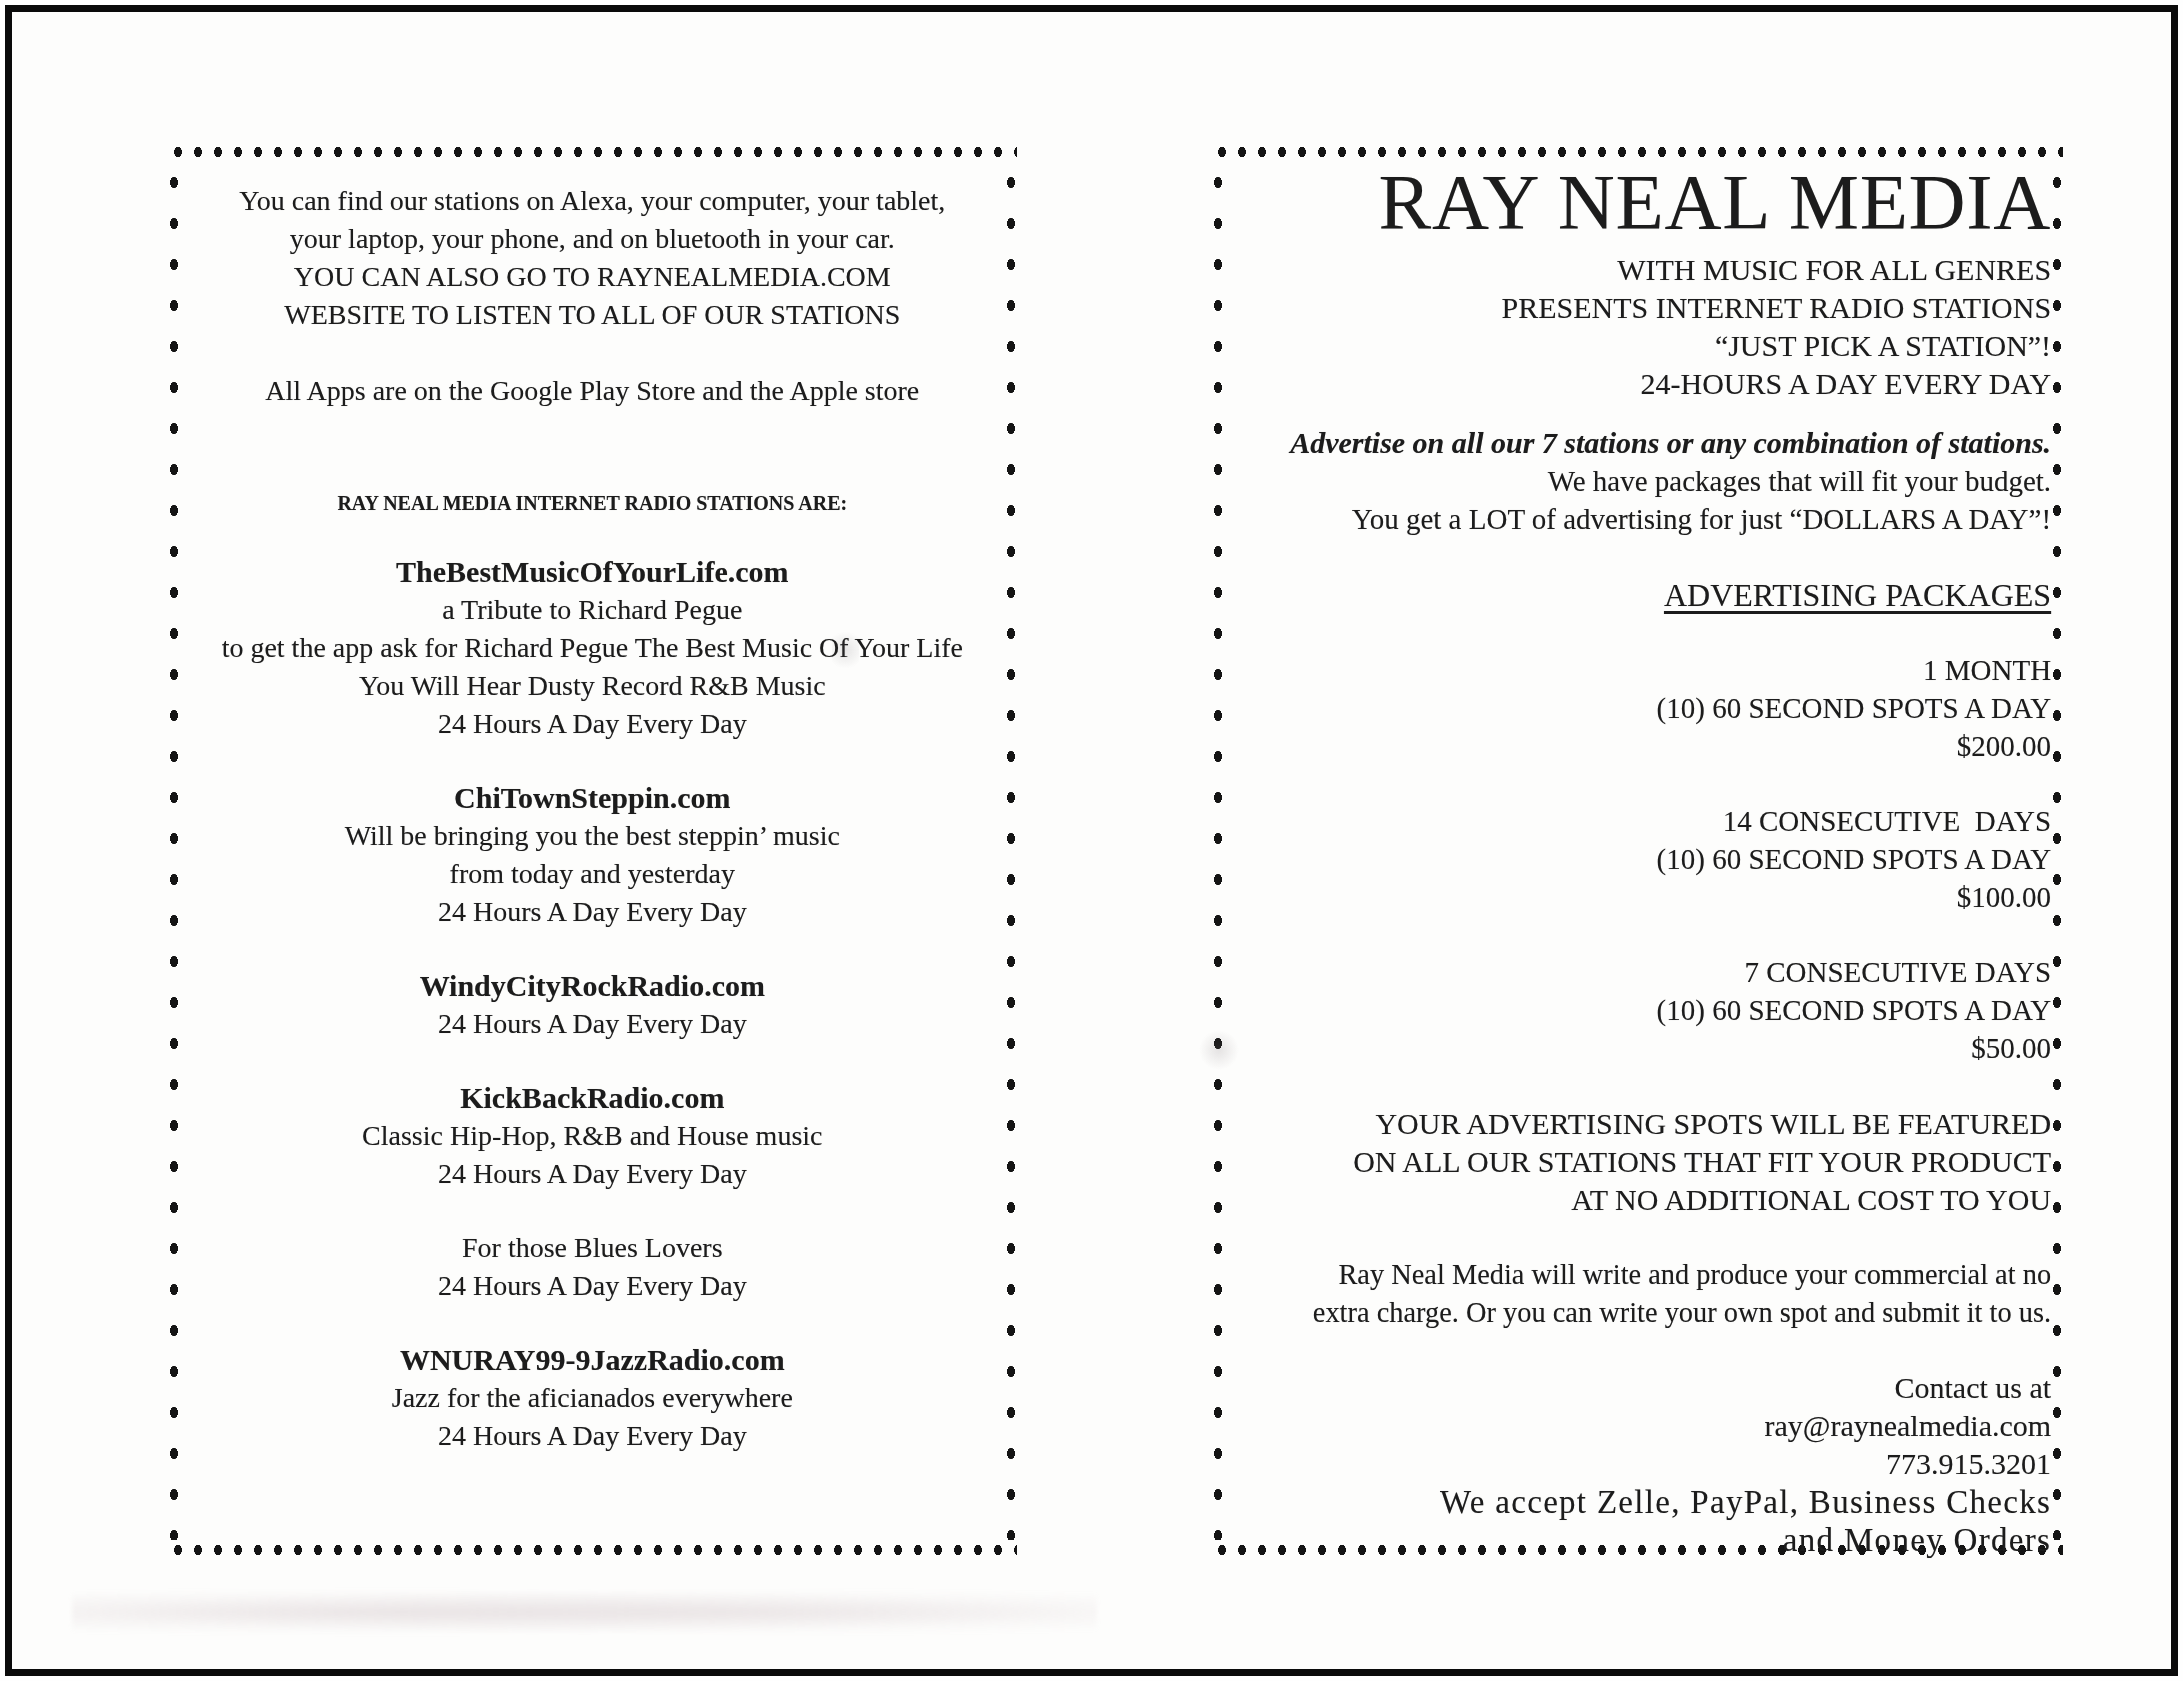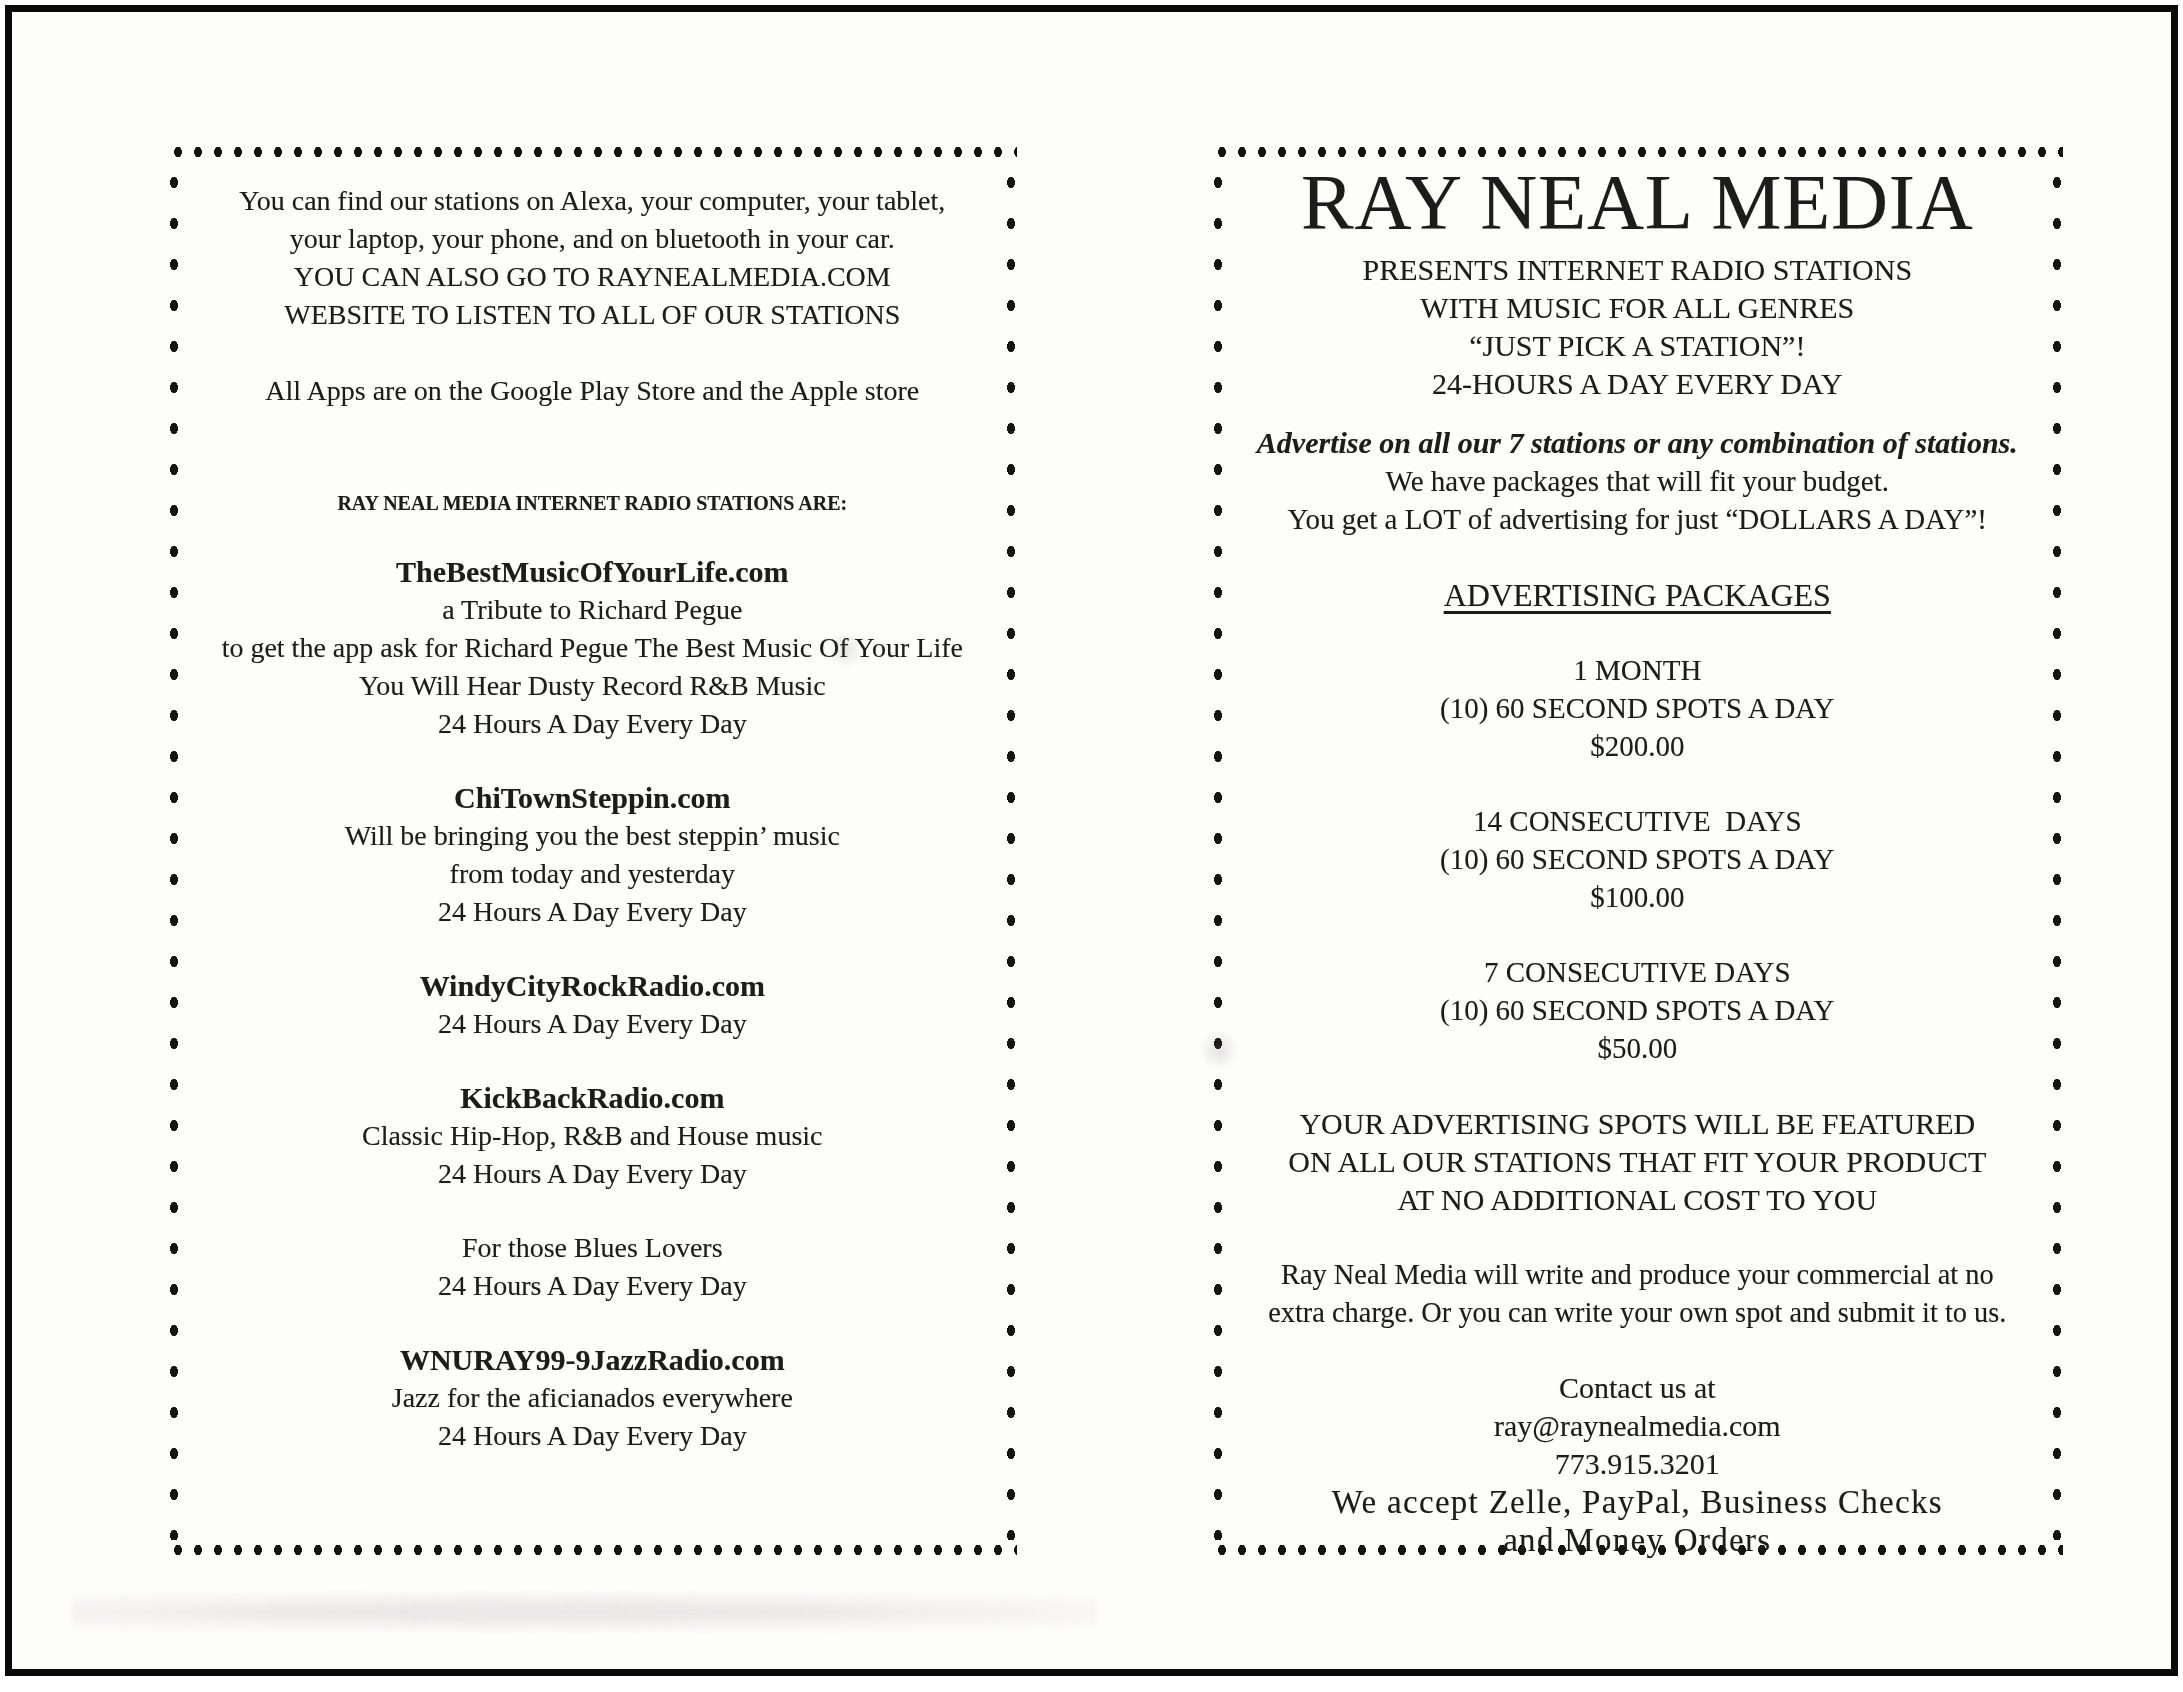--- a/index.html
+++ b/index.html
@@ -2,21 +2,21 @@
 <html style="font-size:10.6px"><head>
 <meta charset="utf-8">
 <style>
   html,body{margin:0;padding:0;background:#ffffff;}
   .page{position:relative;width:2183px;height:1681px;background:#fefefe;overflow:hidden;
         font-family:"Liberation Serif","DejaVu Serif",serif;color:#1c1c1c;}
   .sheet{position:absolute;left:5.3px;top:5.3px;right:5.3px;bottom:5.3px;border:7.3px solid #0a0a0a;background:#fdfdfc;}
   
   .panel{position:absolute;top:134px;height:1410px;text-align:center;}
   .panel-left{left:154px;width:852px;}
-  .panel-right{left:1198px;width:854px;}
+  .panel-right{left:1198px;width:854px;text-align:right;}
   .dots-top,.dots-bottom{position:absolute;left:1.3px;right:1.3px;height:12px;
       background-image:radial-gradient(ellipse 4px 5.3px at center,#141414 96%,rgba(0,0,0,0) 100%);
       background-size:20px 12px;background-repeat:repeat-x;background-position:left center;}
   .dots-top{top:0;}
   .dots-bottom{bottom:0;}
   .dots-left,.dots-right{position:absolute;top:16px;bottom:16px;width:12px;
       background-image:radial-gradient(ellipse 4px 5.6px at center,#141414 96%,rgba(0,0,0,0) 100%);
       background-size:12px 41px;background-repeat:repeat-y;background-position:center top;}
   .dots-left{left:1.3px;}
   .dots-right{right:1.3px;}
@@ -135,22 +135,22 @@
     <section class="panel panel-right">
       <div class="dots-top"></div>
       <div class="dots-bottom"></div>
       <div class="dots-left"></div>
       <div class="dots-right"></div>
       <div class="content">
 
         <div class="brand-title">RAY NEAL MEDIA</div>
 
         <div class="subtitle-block">
+          <div class="line">WITH MUSIC FOR ALL GENRES</div>
           <div class="line">PRESENTS INTERNET RADIO STATIONS</div>
-          <div class="line">WITH MUSIC FOR ALL GENRES</div>
           <div class="line">“JUST PICK A STATION”!</div>
           <div class="line">24-HOURS A DAY EVERY DAY</div>
         </div>
 
         <div class="advertise-block">
           <div class="line advertise-lead">Advertise on all our 7 stations or any combination of stations.</div>
           <div class="line">We have packages that will fit your budget.</div>
           <div class="line">You get a LOT of advertising for just “DOLLARS A DAY”!</div>
         </div>
 

